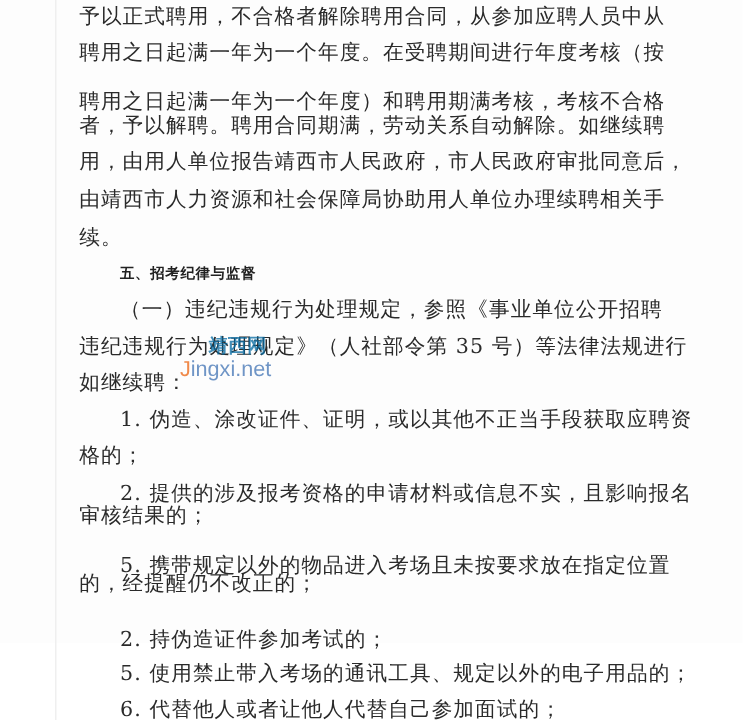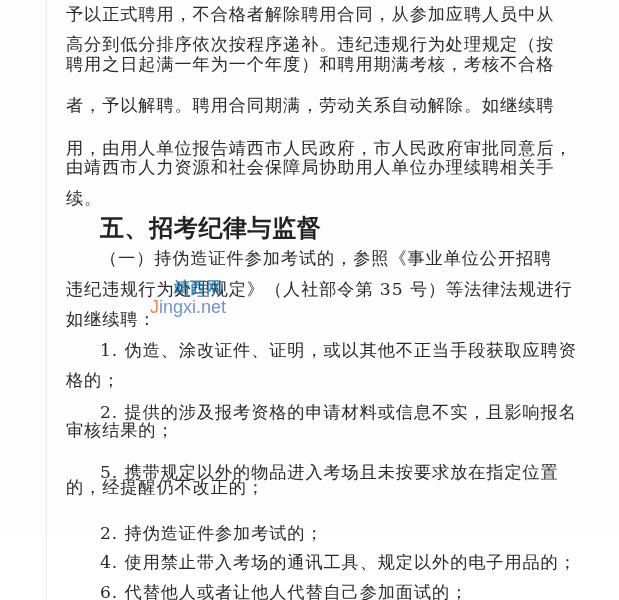--- a/index.html
+++ b/index.html
@@ -42,21 +42,21 @@
     position: absolute;
     left: 0;
     white-space: nowrap;
     height: 24px;
     line-height: 24px;
   }
   .indent { left: 34px; }
   .heading {
     font-family: "DejaVu Sans", "Liberation Sans", sans-serif;
     font-weight: bold;
-    font-size: 24px;
+    font-size: 12px;
     letter-spacing: 0.6px;
     color: #222222;
   }
   .watermark {
     position: absolute;
     left: 150px;
     top: 278px;
     width: 80px;
     height: 40px;
     pointer-events: none;
@@ -82,41 +82,41 @@
   .wm-j { font-style: normal; }
 </style>
 </head>
 <body>
 
 <div class="page">
   <div class="scan-edge"></div>
 
   <div class="content">
     <div class="line" style="top:2px">予以正式聘用，不合格者解除聘用合同，从参加应聘人员中从</div>
-    <div class="line" style="top:32px">高分到低分排序依次按程序递补。违纪违规行为处理规定（按</div>
-    <div class="line" style="top:52px">聘用之日起满一年为一个年度）和聘用期满考核，考核不合格</div>
+    <div class="line" style="top:32px">聘用之日起满一年为一个年度。在受聘期间进行年度考核（按</div>
+    <div class="line" style="top:73px">聘用之日起满一年为一个年度）和聘用期满考核，考核不合格</div>
     <div class="line" style="top:93px">者，予以解聘。聘用合同期满，劳动关系自动解除。如继续聘</div>
-    <div class="line" style="top:136px">用，由用人单位报告靖西市人民政府，市人民政府审批同意后，</div>
+    <div class="line" style="top:123px">用，由用人单位报告靖西市人民政府，市人民政府审批同意后，</div>
     <div class="line" style="top:155px">由靖西市人力资源和社会保障局协助用人单位办理续聘相关手</div>
     <div class="line" style="top:186px">续。</div>
 
     <div class="line indent heading" style="top:216px">五、招考纪律与监督</div>
 
-    <div class="line indent" style="top:246px">（一）持伪造证件参加考试的，参照《事业单位公开招聘</div>
+    <div class="line indent" style="top:246px">（一）违纪违规行为处理规定，参照《事业单位公开招聘</div>
     <div class="line" style="top:277px">违纪违规行为处理规定》（人社部令第 35 号）等法律法规进行</div>
     <div class="line" style="top:307px">如继续聘：</div>
 
     <div class="line indent" style="top:338px">1. 伪造、涂改证件、证明，或以其他不正当手段获取应聘资</div>
     <div class="line" style="top:368px">格的；</div>
     <div class="line indent" style="top:400px">2. 提供的涉及报考资格的申请材料或信息不实，且影响报名</div>
     <div class="line" style="top:418px">审核结果的；</div>
     <div class="line indent" style="top:460px">5. 携带规定以外的物品进入考场且未按要求放在指定位置</div>
     <div class="line" style="top:475px">的，经提醒仍不改正的；</div>
     <div class="line indent" style="top:521px">2. 持伪造证件参加考试的；</div>
-    <div class="line indent" style="top:550px">4. 使用禁止带入考场的通讯工具、规定以外的电子用品的；</div>
+    <div class="line indent" style="top:550px">5. 使用禁止带入考场的通讯工具、规定以外的电子用品的；</div>
     <div class="line indent" style="top:580px">6. 代替他人或者让他人代替自己参加面试的；</div>
   </div>
 
   <div class="watermark">
     <span class="wm-cn" style="color:#0369a1">靖西网</span>
     <span class="wm-en">
       <span class="wm-j" style="color:#f08a4b">J</span><span style="color:#6f95c6">ingxi.net</span>
     </span>
   </div>
 </div>

